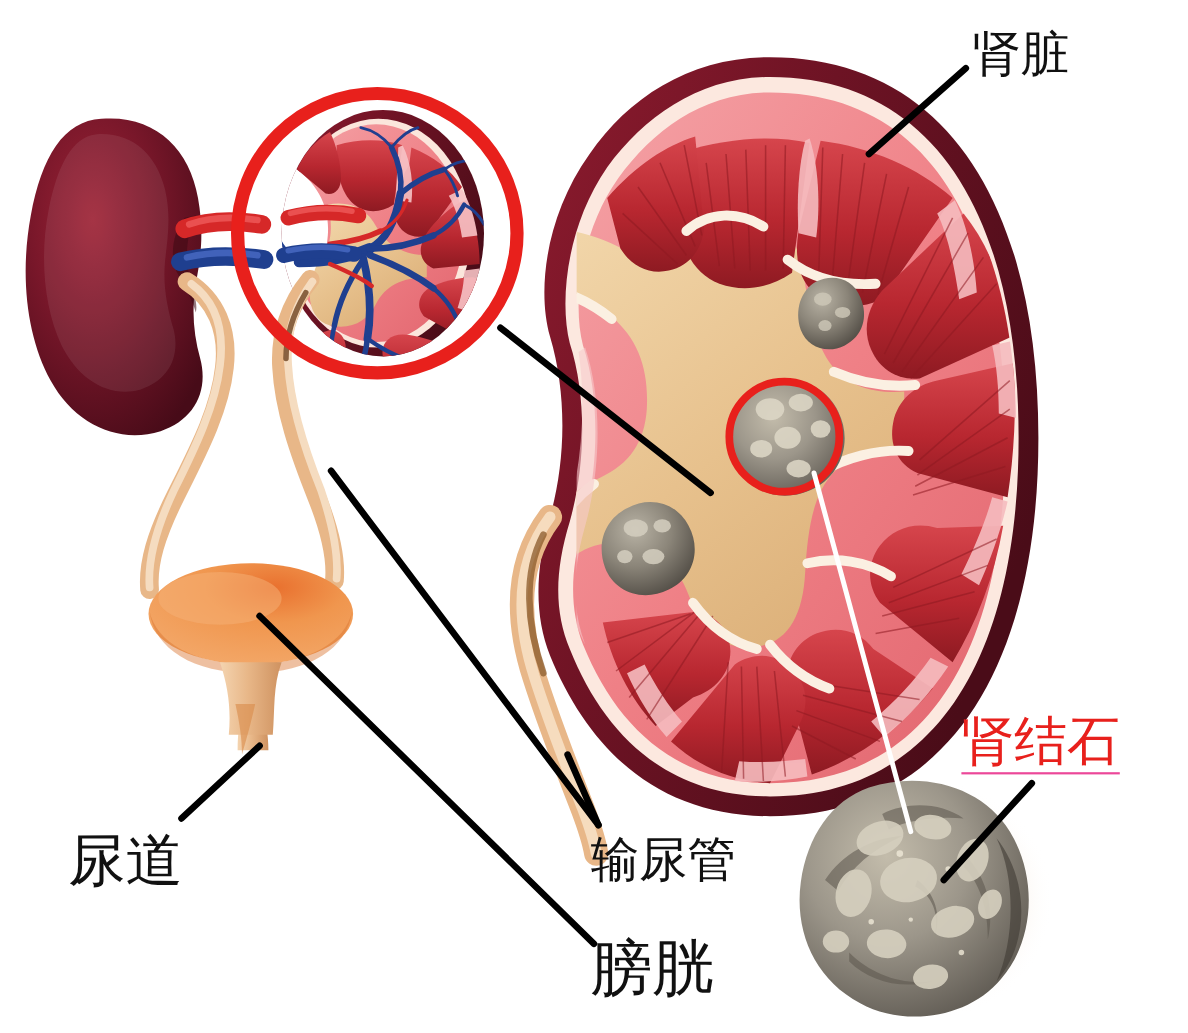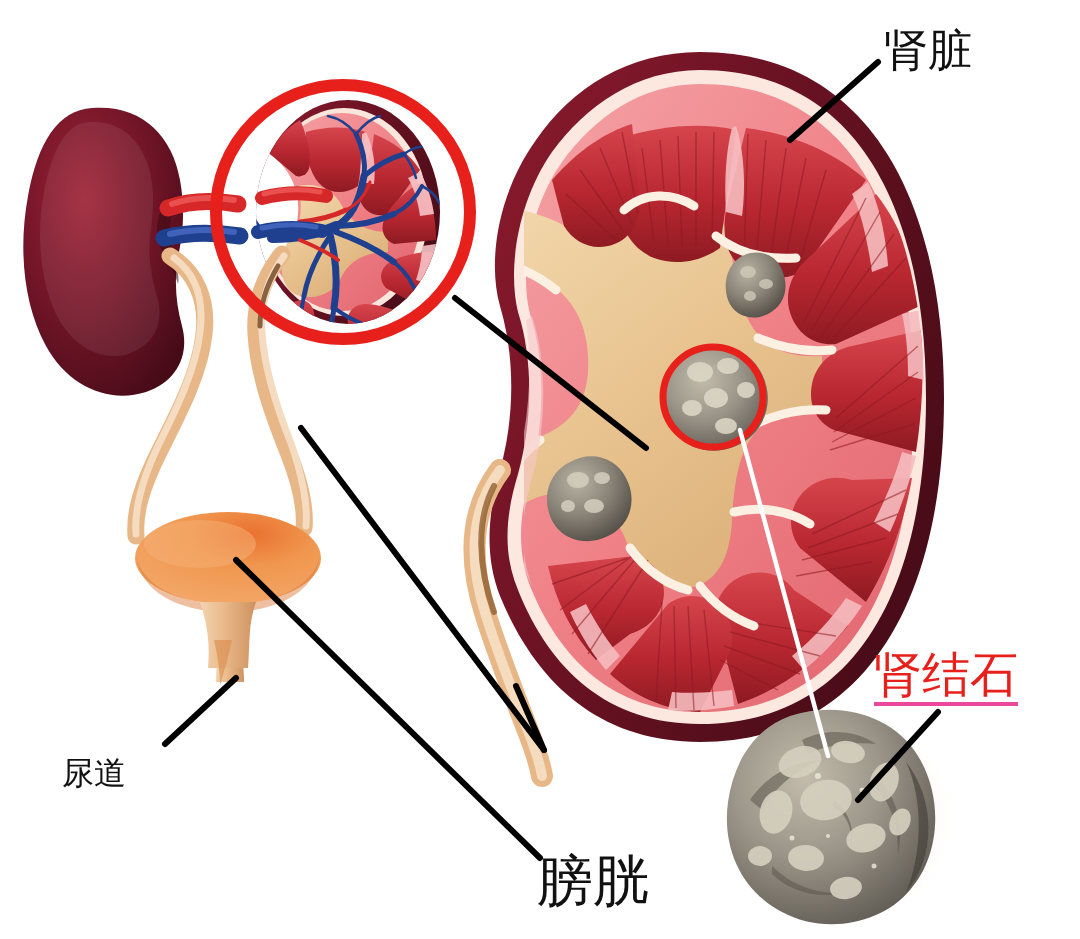--- a/index.html
+++ b/index.html
@@ -29,28 +29,28 @@
   }
   .lbl {
     position: absolute;
     white-space: nowrap;
     line-height: 1;
     font-weight: 400;
     color: #111111;
     font-family: "DejaVu Sans", "Liberation Sans", sans-serif;
   }
   .lbl-kidney   { left: 884px; top: 28px;  font-size: 44px; }
-  .lbl-urethra  { left: 62px;  top: 757px; font-size: 32px; }
+  .lbl-urethra  { left: 62px;  top: 757px; font-size: 52px; }
   .lbl-ureter   { left: 537px; top: 760px; font-size: 44px; }
   .lbl-bladder  { left: 537px; top: 853px; font-size: 56px; }
   .lbl-stone {
     left: 874px; top: 650px;
     font-size: 48px;
     color: #e8201c;
-    border-bottom: 4px solid #ec4899;
+    border-bottom: 2px solid #ec4899;
     padding-bottom: 4px;
   }
 </style>
 </head>
 <body>
 
 <div id="stage">
 
   <svg id="art" viewBox="0 0 1080 939" xmlns="http://www.w3.org/2000/svg">
     <defs>
@@ -417,16 +417,17 @@
       <path d="M544 750 L516 686" fill="none" stroke="#000000" stroke-width="6" stroke-linecap="round"></path>
 
       <path d="M544 750 L301 428" fill="none" stroke="#000000" stroke-width="6" stroke-linecap="round"></path>
 
       <path d="M540 858 L236 560" fill="none" stroke="#000000" stroke-width="6" stroke-linecap="round"></path>
     </g>
   </svg>
 
   <div class="lbl lbl-kidney">肾脏</div>
   <div class="lbl lbl-urethra">尿道</div>
+  <div class="lbl lbl-ureter">输尿管</div>
   <div class="lbl lbl-bladder">膀胱</div>
   <div class="lbl lbl-stone">肾结石</div>
 
 </div>
 
 </body></html>

